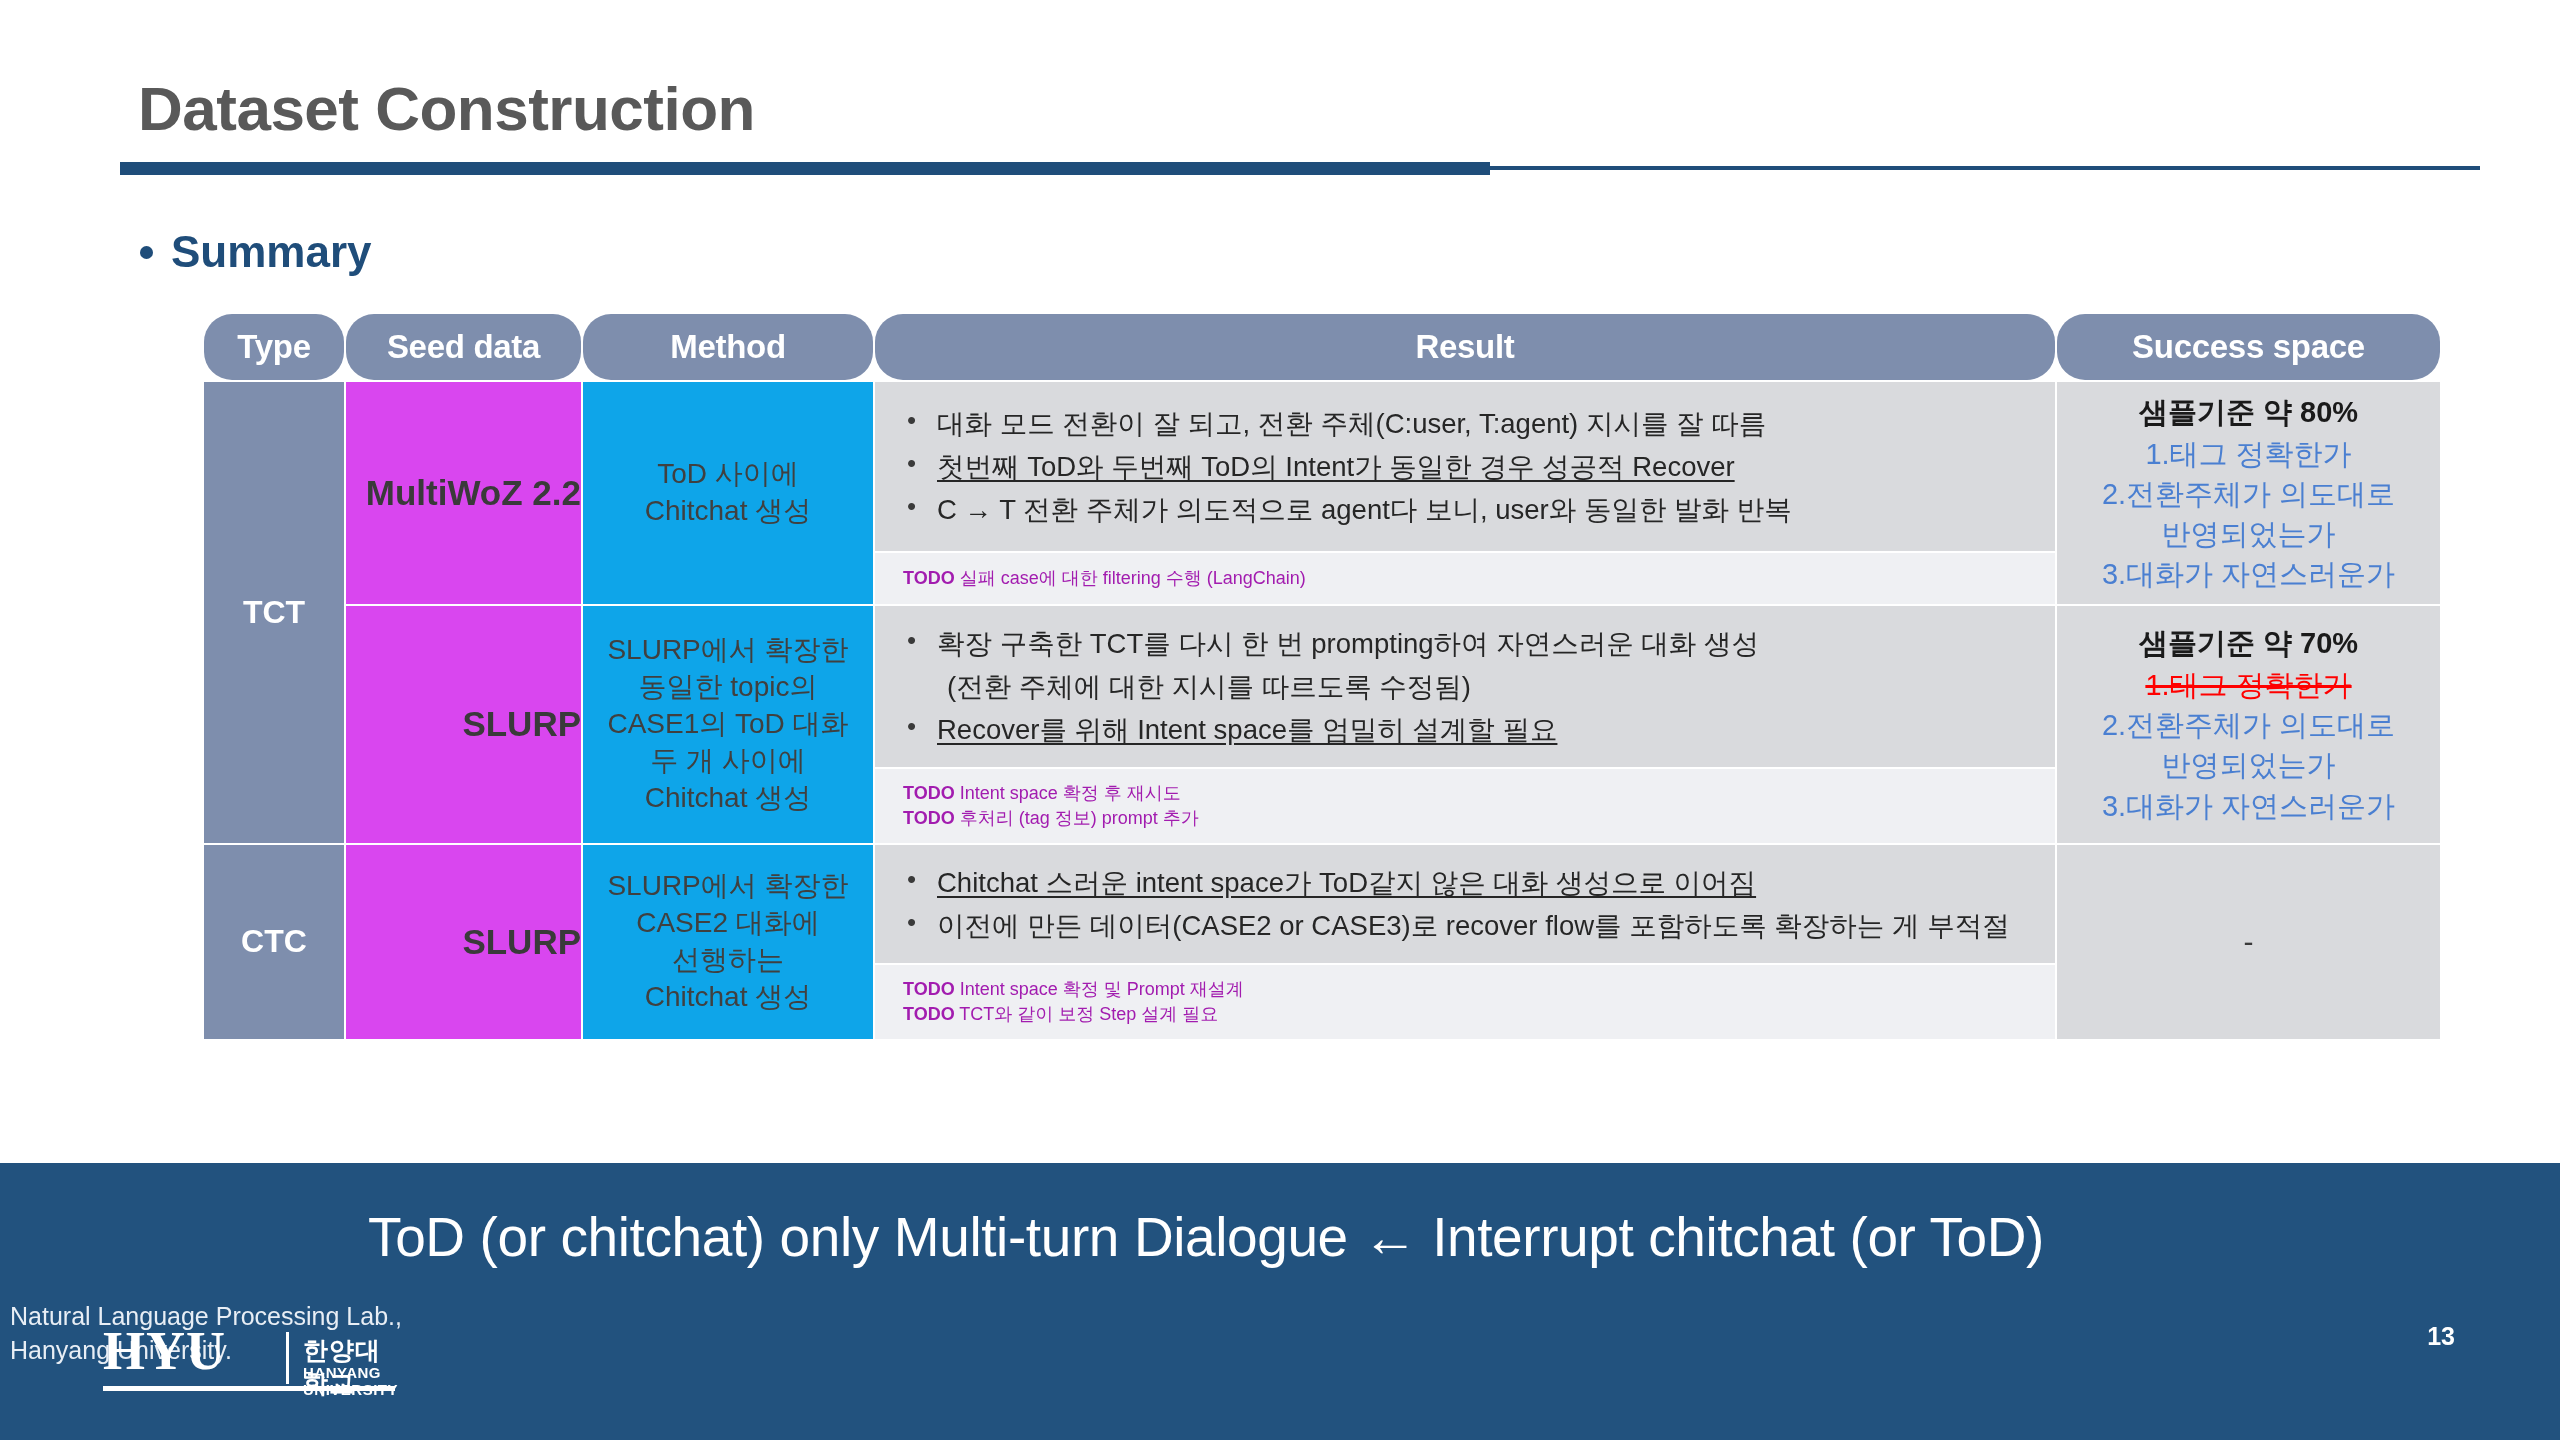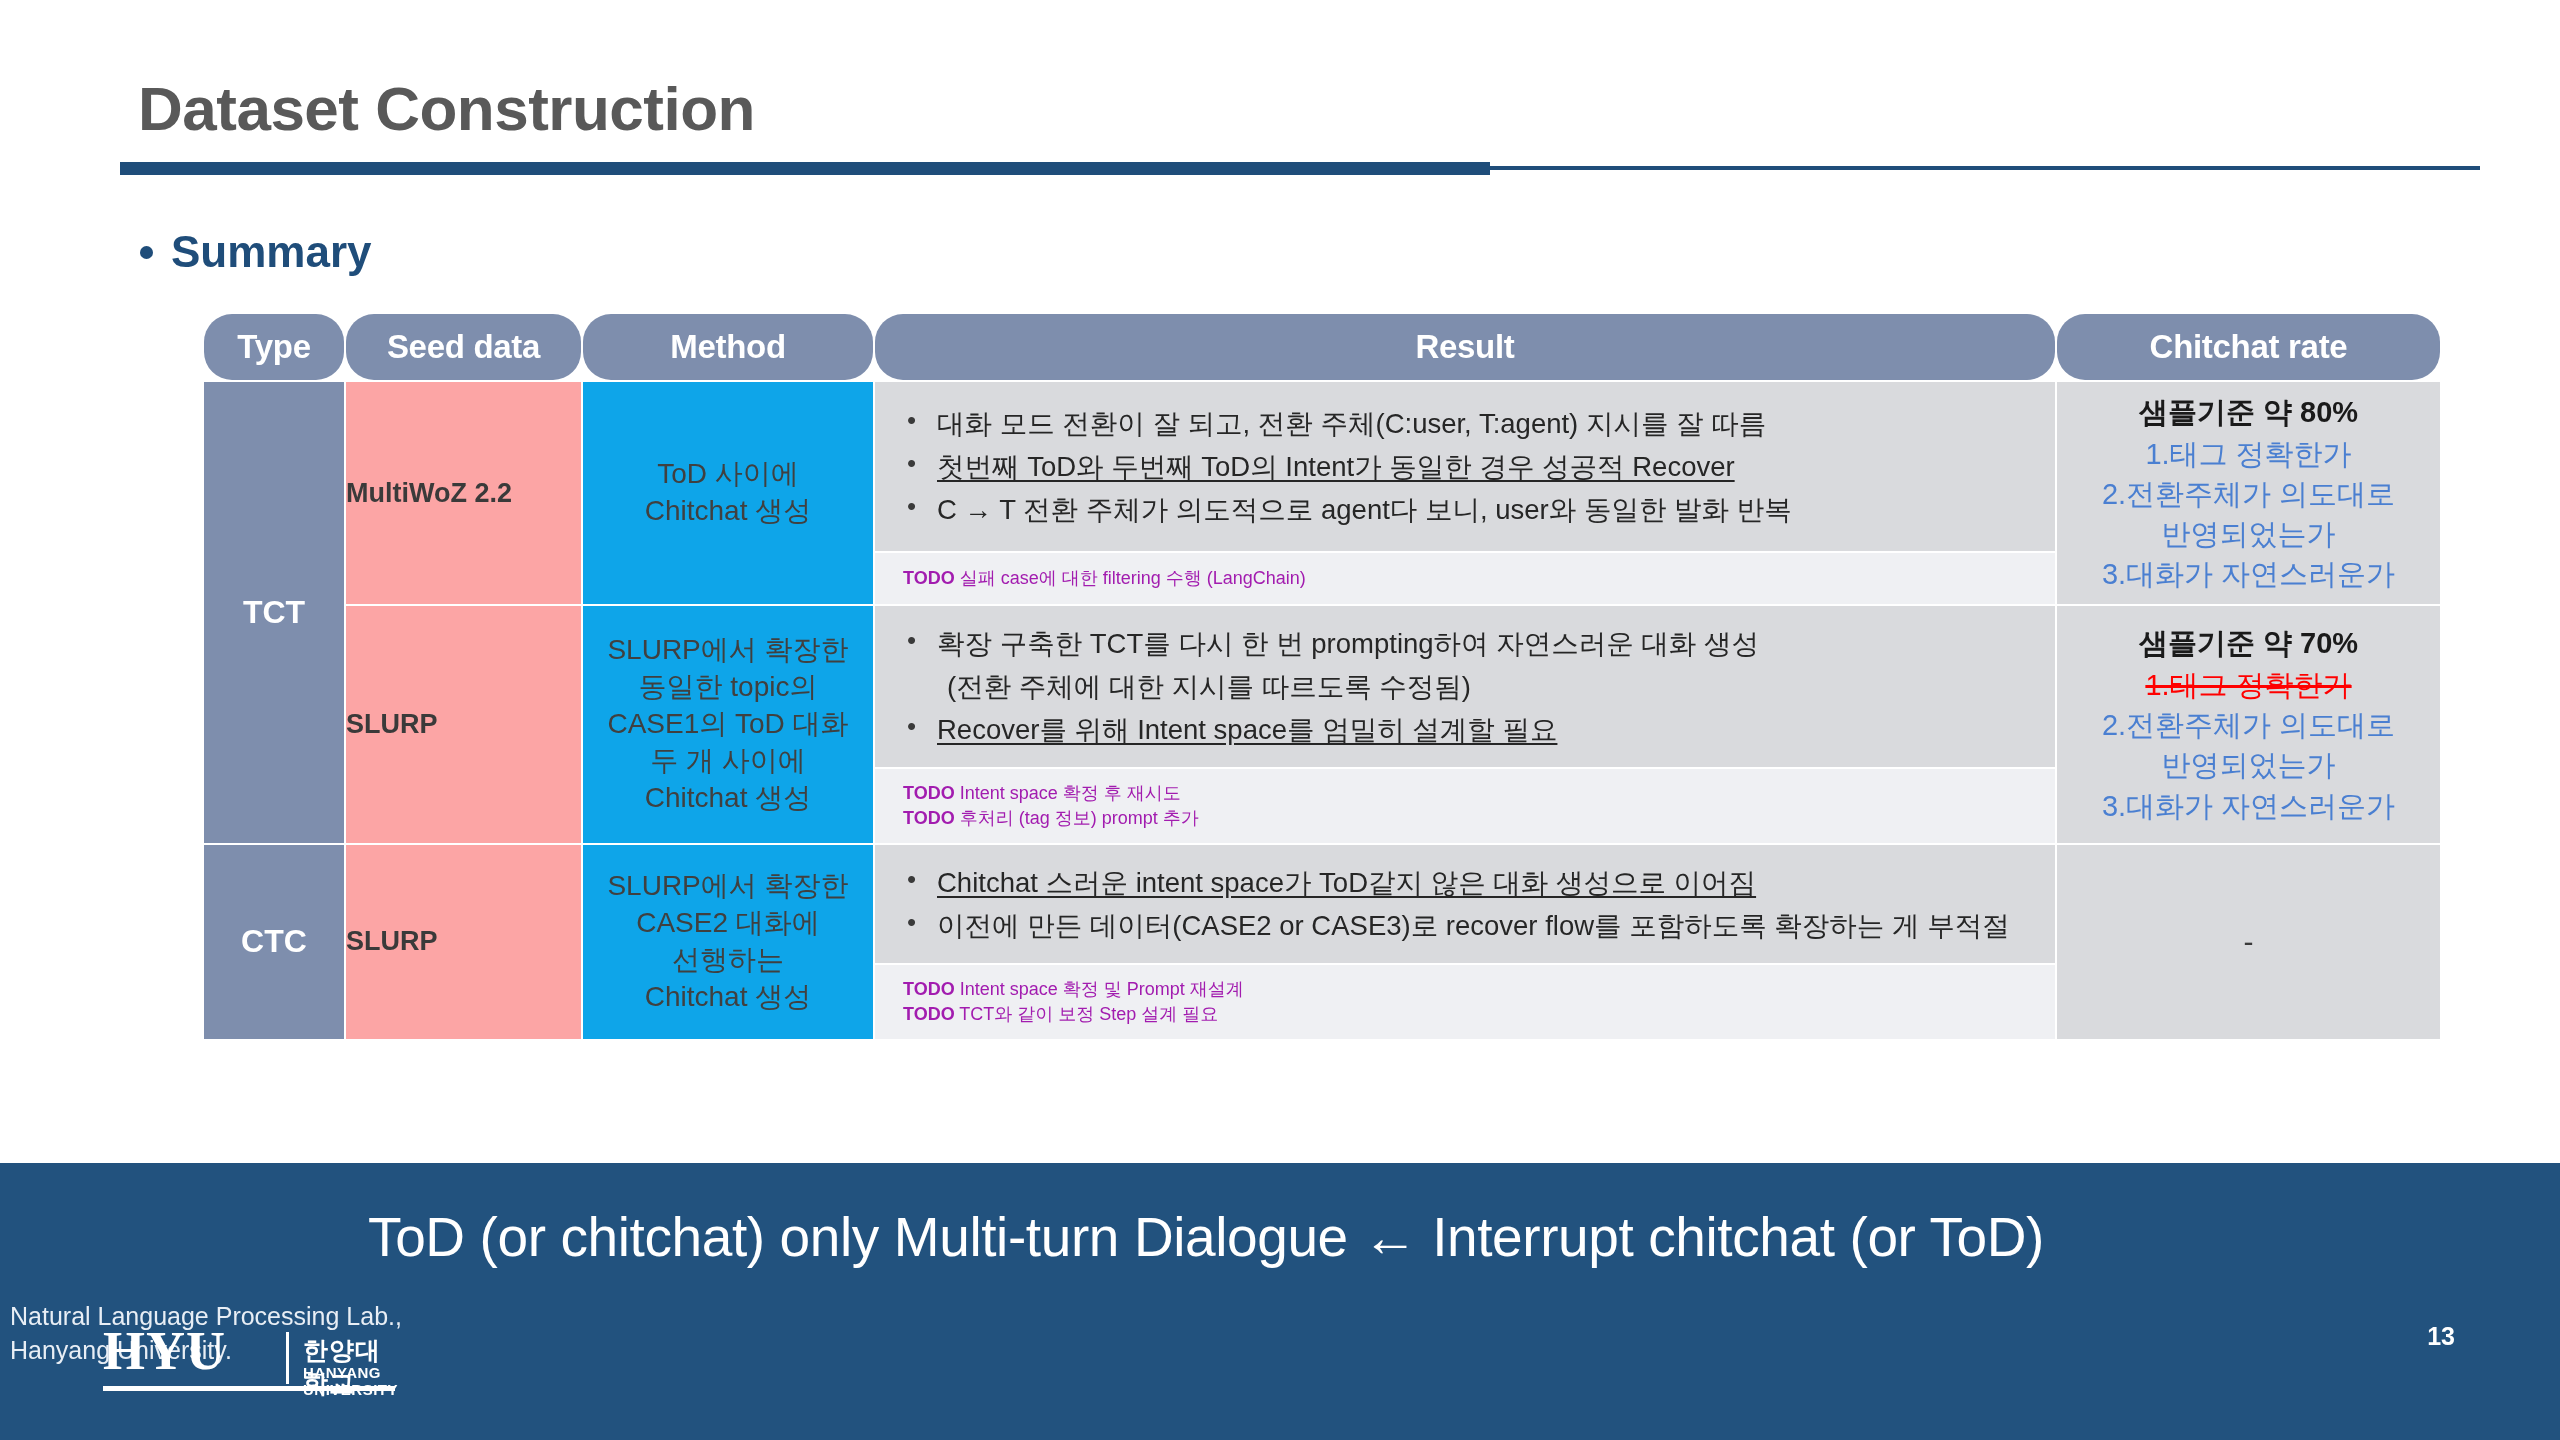--- a/index.html
+++ b/index.html
@@ -39,21 +39,21 @@
   }
   #summary-table td,#summary-table th{padding:0;vertical-align:middle;}
   .hdr{
     background:#7e8ead;color:#ffffff;font-size:33px;font-weight:bold;
     text-align:center;height:66px;letter-spacing:-.3px;border-radius:28px;
   }
   .type-cell{
     background:#7e8ead;color:#ffffff;font-size:32px;font-weight:bold;text-align:center;
   }
   .seed-cell{
-    background:#fca5a5;color:#3a3a3a;font-size:27px;font-weight:bold;text-align:left;
+    background:#d946ef;color:#3a3a3a;font-size:35px;font-weight:bold;text-align:right;
   }
   .method-cell{
     background:#0ea5e9;color:#404040;font-size:28px;text-align:center;line-height:1.32;
   }
   .result-cell{
     background:#d9dadd;color:#262626;font-size:27.5px;
     padding:14px 0 14px 28px !important;line-height:1.42;
   }
   .todo-cell{
     background:#eff0f3;color:#a21caf;font-size:18px;
@@ -124,21 +124,21 @@
     <col style="width:290px">
     <col style="width:1180px">
     <col style="width:383px">
   </colgroup>
   <thead>
     <tr>
       <th class="hdr">Type</th>
       <th class="hdr">Seed data</th>
       <th class="hdr">Method</th>
       <th class="hdr">Result</th>
-      <th class="hdr">Chitchat rate</th>
+      <th class="hdr">Success space</th>
     </tr>
   </thead>
   <tbody id="table-body">
       <tr>
         <td class="type-cell" rowspan="4">TCT</td>
         <td class="seed-cell" rowspan="2">MultiWoZ 2.2</td>
         <td class="method-cell" rowspan="2">
           <div>ToD 사이에</div>
           <div>Chitchat 생성</div>
         </td>

